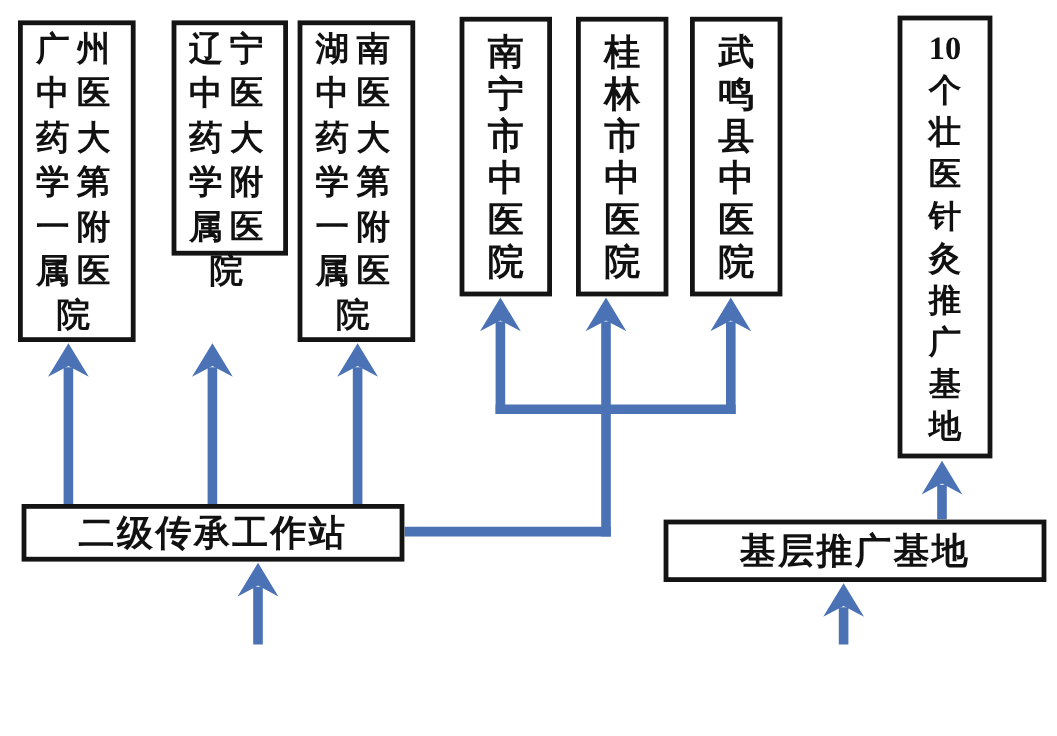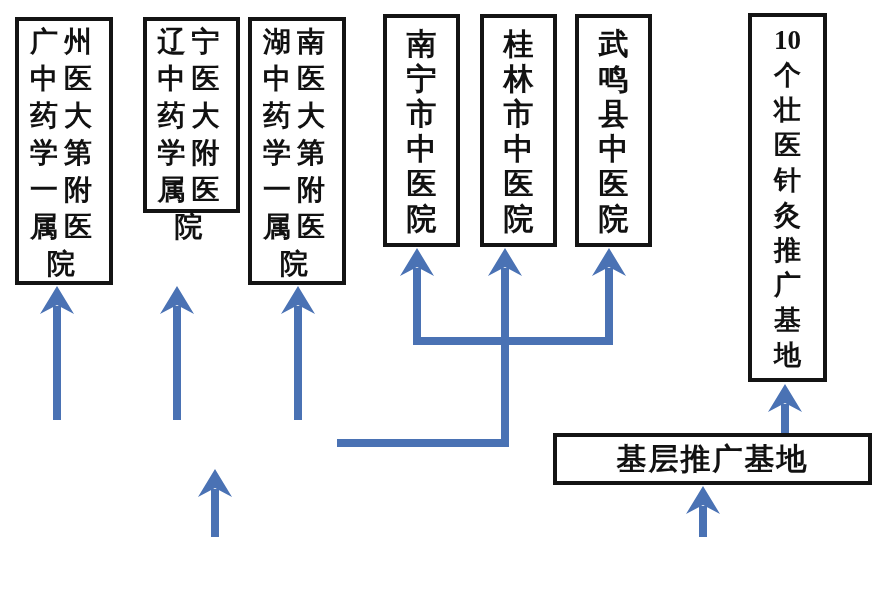--- a/index.html
+++ b/index.html
@@ -163,20 +163,23 @@
 壮
 医
 针
 灸
 推
 广
 基
 地</span>
   </div>
 
+  <div class="node hnode" style="left:18px;top:420px;width:319px;height:48px;">
+    <span class="htext">二级传承工作站</span>
+  </div>
 
   <div class="node hnode" style="left:553px;top:433px;width:319px;height:52px;">
     <span class="htext">基层推广基地</span>
   </div>
 
 
 
 </div>
 
 </body></html>

